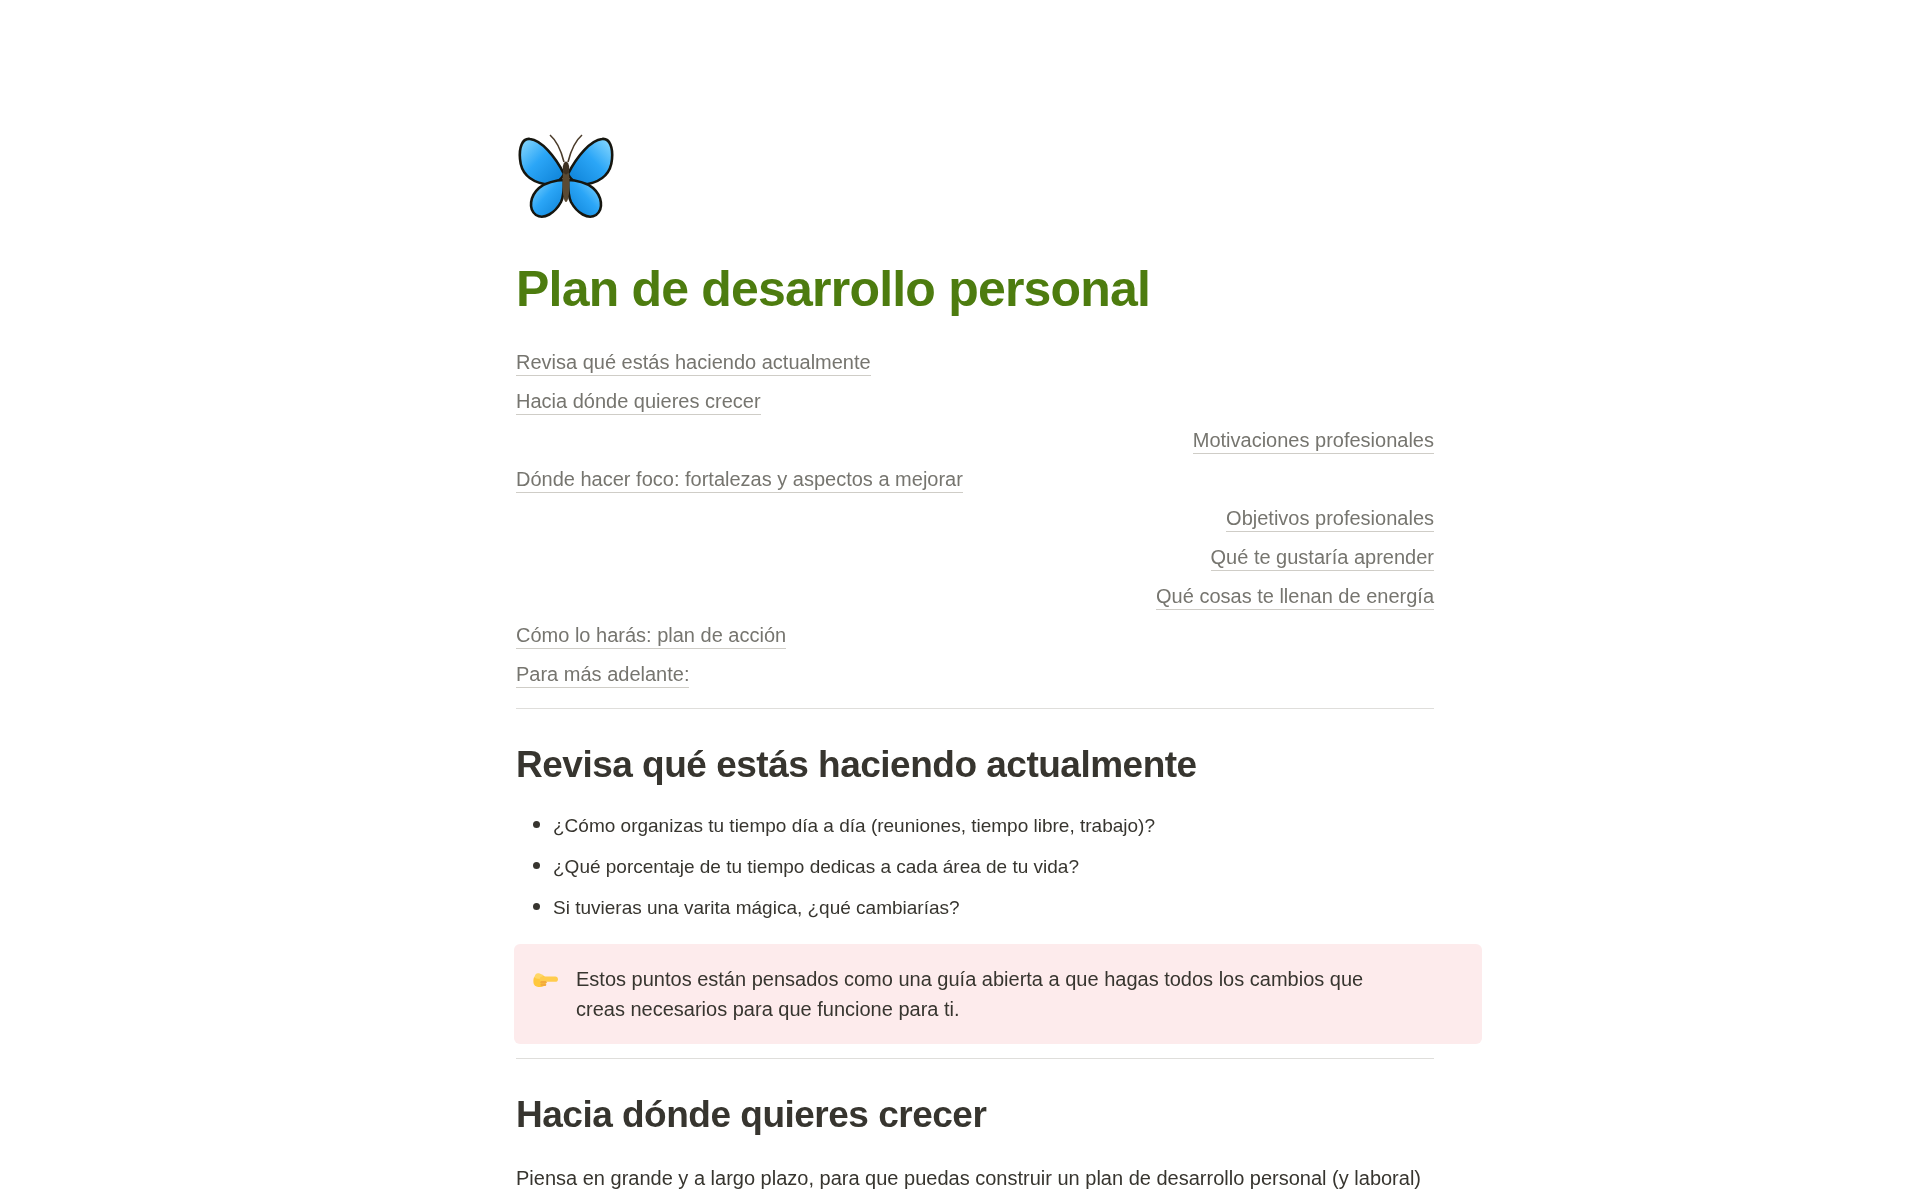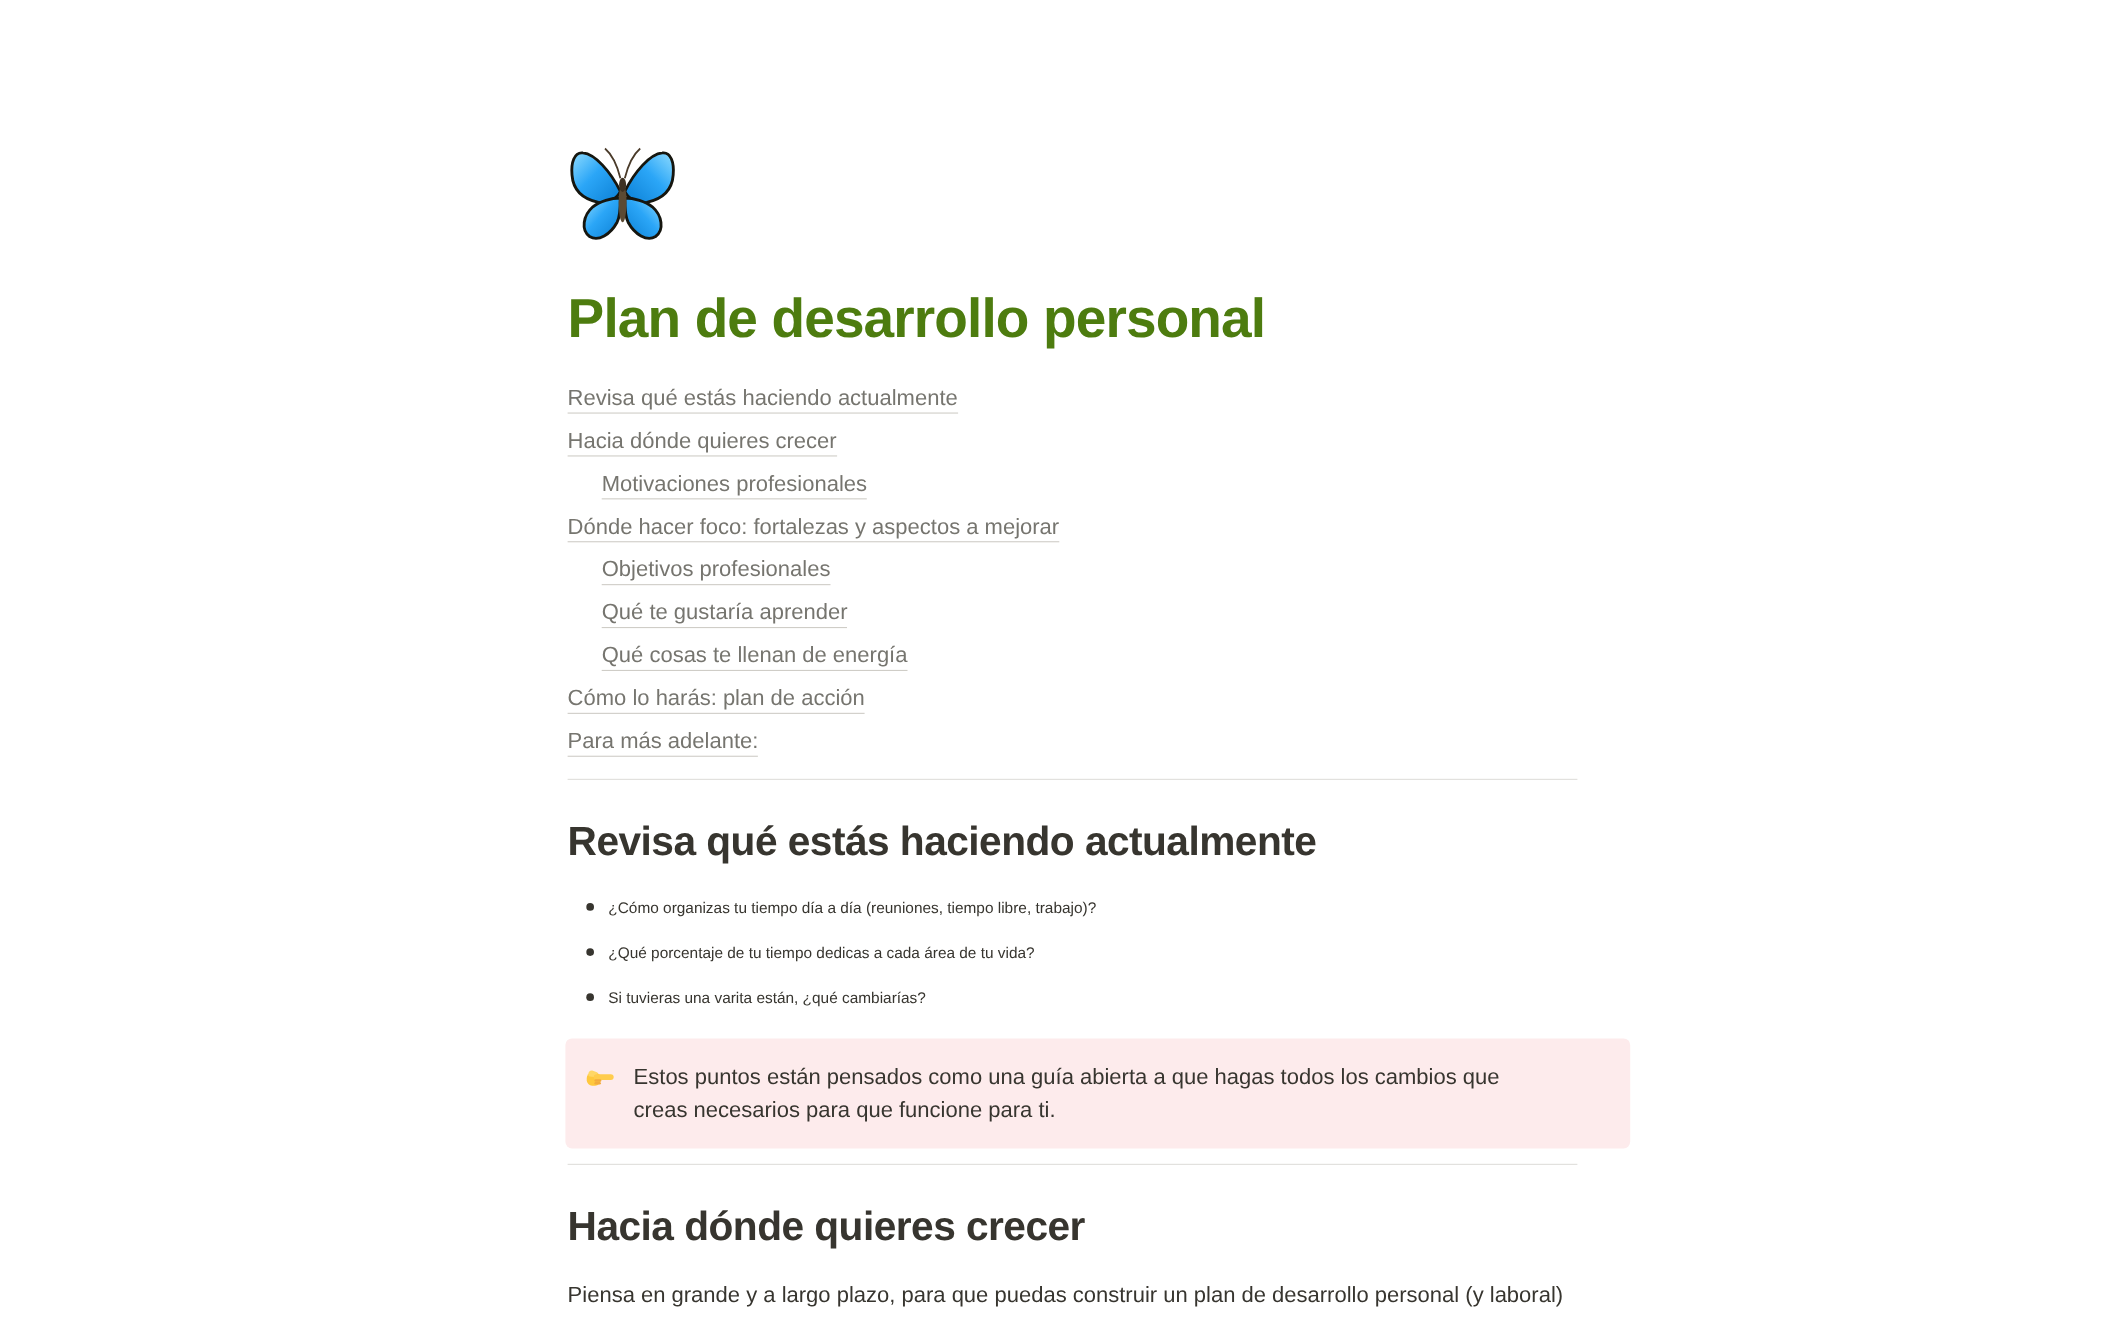--- a/index.html
+++ b/index.html
@@ -28,21 +28,21 @@
     line-height: 1.25;
     color: #4d7c0f;
   }
   .toc { margin-top: 22px; }
   .toc-item {
     padding: 7px 0 8px 0;
     font-size: 20px;
     line-height: 24px;
     cursor: pointer;
   }
-  .toc-item.indent-1 { padding-left: 31px; }
+  .toc-item.indent-1 { padding-left: 31px; text-align: right; }
   .toc-link {
     color: #76756F;
     border-bottom: 1px solid #CFCDC7;
     padding-bottom: 2.5px;
   }
   hr.divider {
     border: 0;
     border-top: 1px solid #DFDEDB;
     margin: 14px 0;
   }
@@ -55,21 +55,21 @@
     letter-spacing: -0.5px;
     color: #37352F;
   }
   ul.bullet-list {
     list-style: none;
     margin: 0;
     padding-left: 37px;
   }
   ul.bullet-list li {
     position: relative;
-    font-size: 14px;
+    font-size: 19px;
     line-height: 25px;
     margin-bottom: 16px;
     color: #37352F;
   }
   ul.bullet-list li::before {
     content: "";
     position: absolute;
     left: -20px;
     top: 8.5px;
     width: 7px; height: 7px;
@@ -147,21 +147,21 @@
     <div class="toc-item"><span class="toc-link">Para más adelante:</span></div>
   </nav>
 
   <hr class="divider">
 
   <section>
     <h2 class="section-heading">Revisa qué estás haciendo actualmente</h2>
     <ul class="bullet-list">
       <li><span>¿Cómo organizas tu tiempo día a día (reuniones, tiempo libre, trabajo)?</span></li>
       <li><span>¿Qué porcentaje de tu tiempo dedicas a cada área de tu vida?</span></li>
-      <li><span>Si tuvieras una varita están, ¿qué cambiarías?</span></li>
+      <li><span>Si tuvieras una varita mágica, ¿qué cambiarías?</span></li>
     </ul>
     <div class="callout">
       <span class="callout-icon">
         <svg viewBox="0 0 40 40" xmlns="http://www.w3.org/2000/svg" aria-hidden="true">
           <rect x="2" y="13" width="18" height="17" rx="7" fill="#FFC83D"></rect>
           <path d="M4,15 C4,11.5 7,9.5 10,10.5 L16,13 L14,19 L6,18 C4.6,17.6 4,16.4 4,15 Z" fill="#FFD766"></path>
           <rect x="11" y="15" width="26" height="7.6" rx="3.8" fill="#FFCC4D"></rect>
           <rect x="12" y="21.5" width="9" height="3.4" rx="1.7" fill="#F3AB3C"></rect>
           <rect x="12" y="25.2" width="8.4" height="3.4" rx="1.7" fill="#F3AB3C"></rect>
         </svg>

